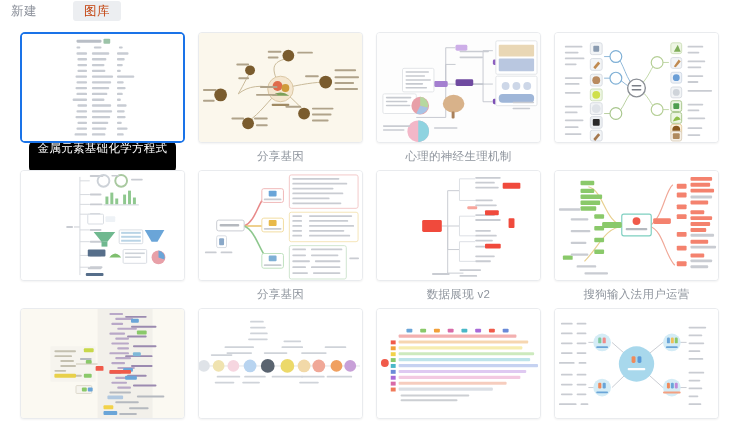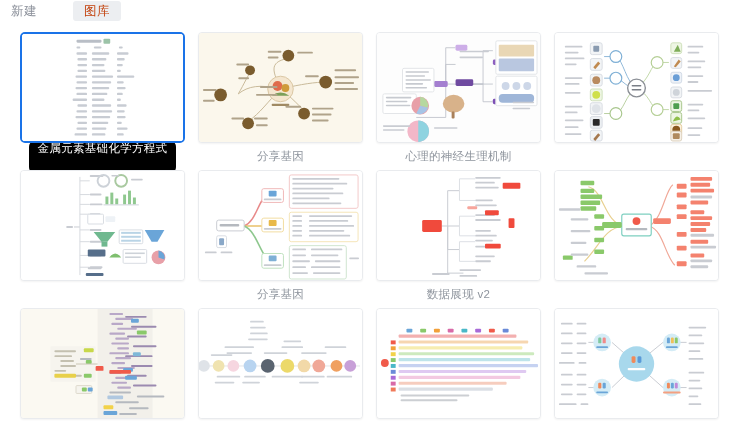--- a/index.html
+++ b/index.html
@@ -691,20 +691,23 @@
               <rect x="16" y="48" width="18" height="2.4" rx="1"></rect>
               <rect x="16" y="60" width="20" height="2.4" rx="1"></rect>
               <rect x="16" y="72" width="16" height="2.4" rx="1"></rect>
               <rect x="16" y="84" width="18" height="2.4" rx="1"></rect>
               <rect x="22" y="96" width="20" height="2.4" rx="1"></rect>
               <rect x="30" y="103" width="24" height="2.4" rx="1"></rect>
             </g>
           </svg>
         </div>
       </div>
+      <div class="caption">
+        <span class="cap-text">搜狗输入法用户运营</span>
+      </div>
     </div>
 
     <div class="cell">
       <div class="card">
         <div class="thumb">
           <svg viewBox="0 0 166 111" width="100%" height="100%">
             <rect x="0" y="0" width="166" height="111" fill="#fbf9f2"></rect>
             <rect x="78" y="0" width="56" height="111" fill="#f2f0ea"></rect>
             <rect x="30" y="38" width="46" height="36" rx="1" fill="#f6f4ee"></rect>
             <g fill="#b9a8c8">

